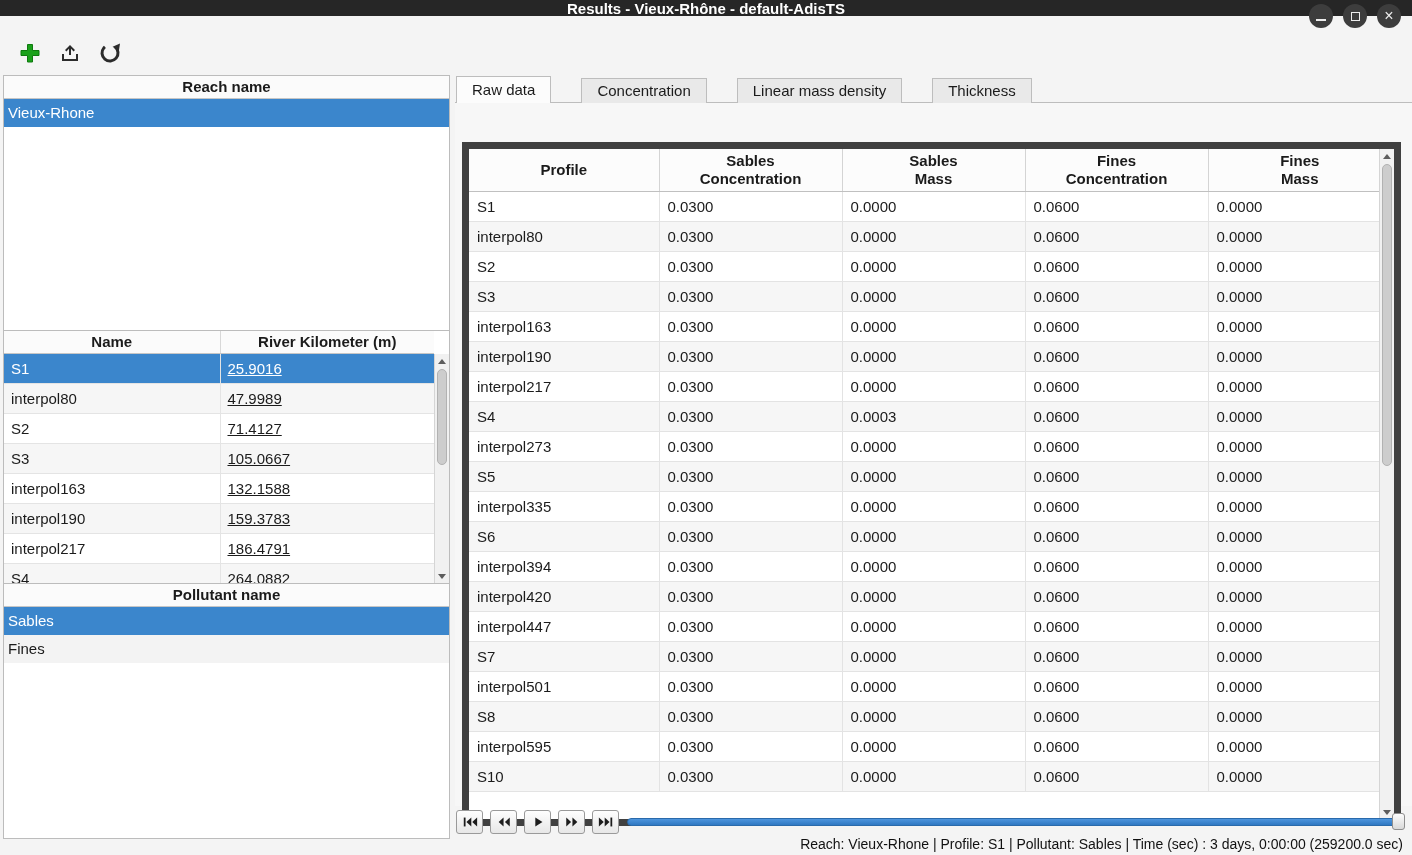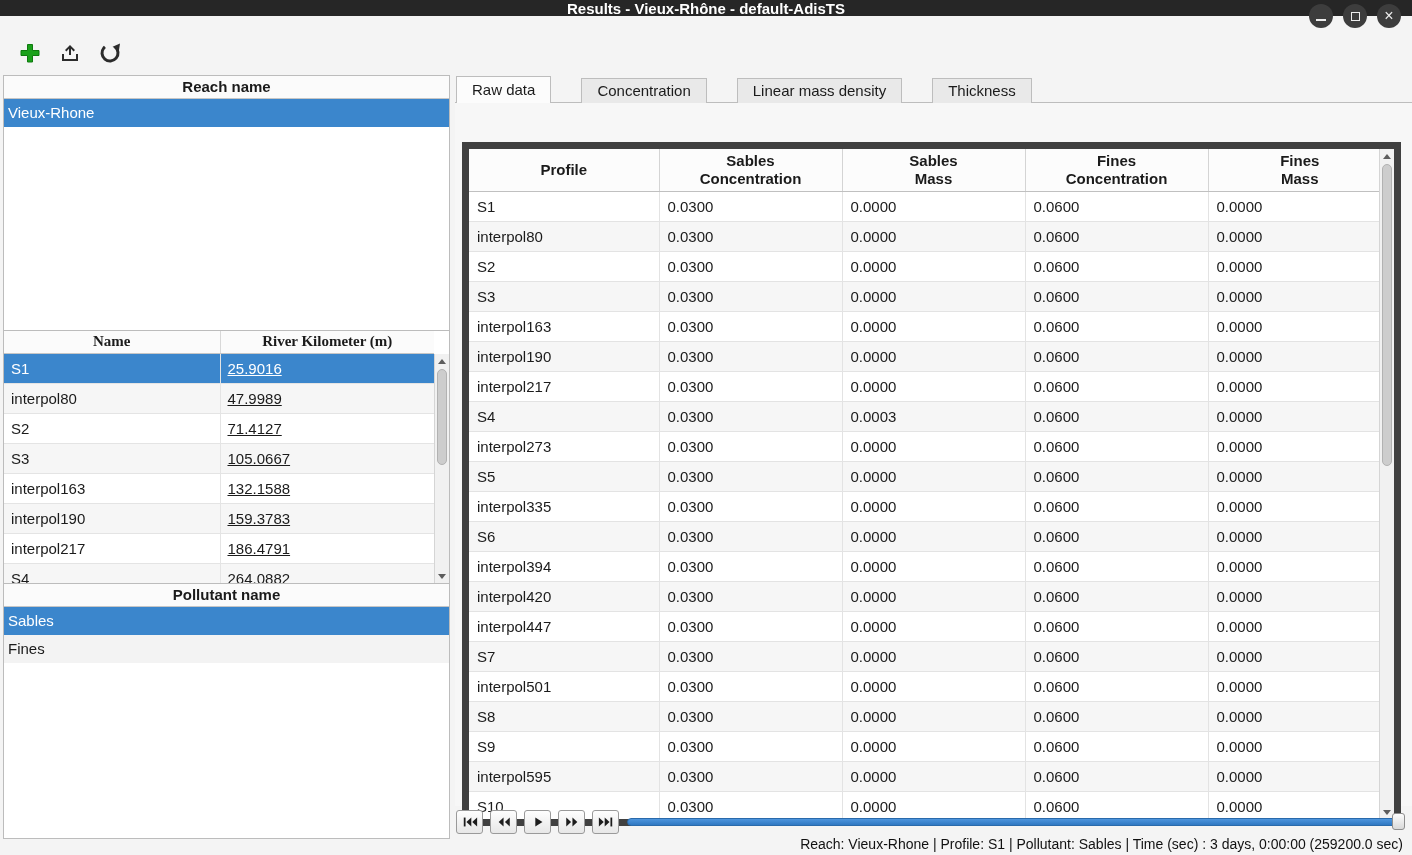--- a/index.html
+++ b/index.html
@@ -50,21 +50,21 @@
   }
   .list-item { height: 28px; line-height: 28px; padding-left: 4px; background: #ffffff; }
   .list-item.alt { background: #f3f3f3; }
   .list-item.selected { background: #3b86cc; color: #ffffff; }
 
   
   #profiles-table { border-collapse: collapse; table-layout: fixed; width: 430px; }
   #profiles-table th {
     height: 22px; font-weight: bold; text-align: center;
     background: #fbfbfb;
-    border-bottom: 1px solid #c6c6c6; border-right: 1px solid #d8d8d8; font-family: Liberation Serif, serif;
+    border-bottom: 1px solid #c6c6c6; border-right: 1px solid #d8d8d8;
   }
   #profiles-table th:last-child { border-right: none; }
   #profiles-table td {
     height: 30px; padding-left: 7px;
     border-right: 1px solid #e4e4e4; border-bottom: 1px solid #e4e4e4;
     white-space: nowrap; overflow: hidden;
   }
   #profiles-table td:last-child { border-right: none; text-decoration: underline; }
   #profiles-table tbody tr:nth-child(even) td { background: #f6f6f6; }
   #profiles-table tbody tr.selected td { background: #3b86cc; color: #ffffff; }
@@ -427,27 +427,20 @@
           <td>0.0000</td>
         </tr>
         <tr>
           <td>S8</td>
           <td>0.0300</td>
           <td>0.0000</td>
           <td>0.0600</td>
           <td>0.0000</td>
         </tr>
         <tr>
-          <td>S9</td>
-          <td>0.0300</td>
-          <td>0.0000</td>
-          <td>0.0600</td>
-          <td>0.0000</td>
-        </tr>
-        <tr>
           <td>interpol595</td>
           <td>0.0300</td>
           <td>0.0000</td>
           <td>0.0600</td>
           <td>0.0000</td>
         </tr>
         <tr>
           <td>S10</td>
           <td>0.0300</td>
           <td>0.0000</td>

